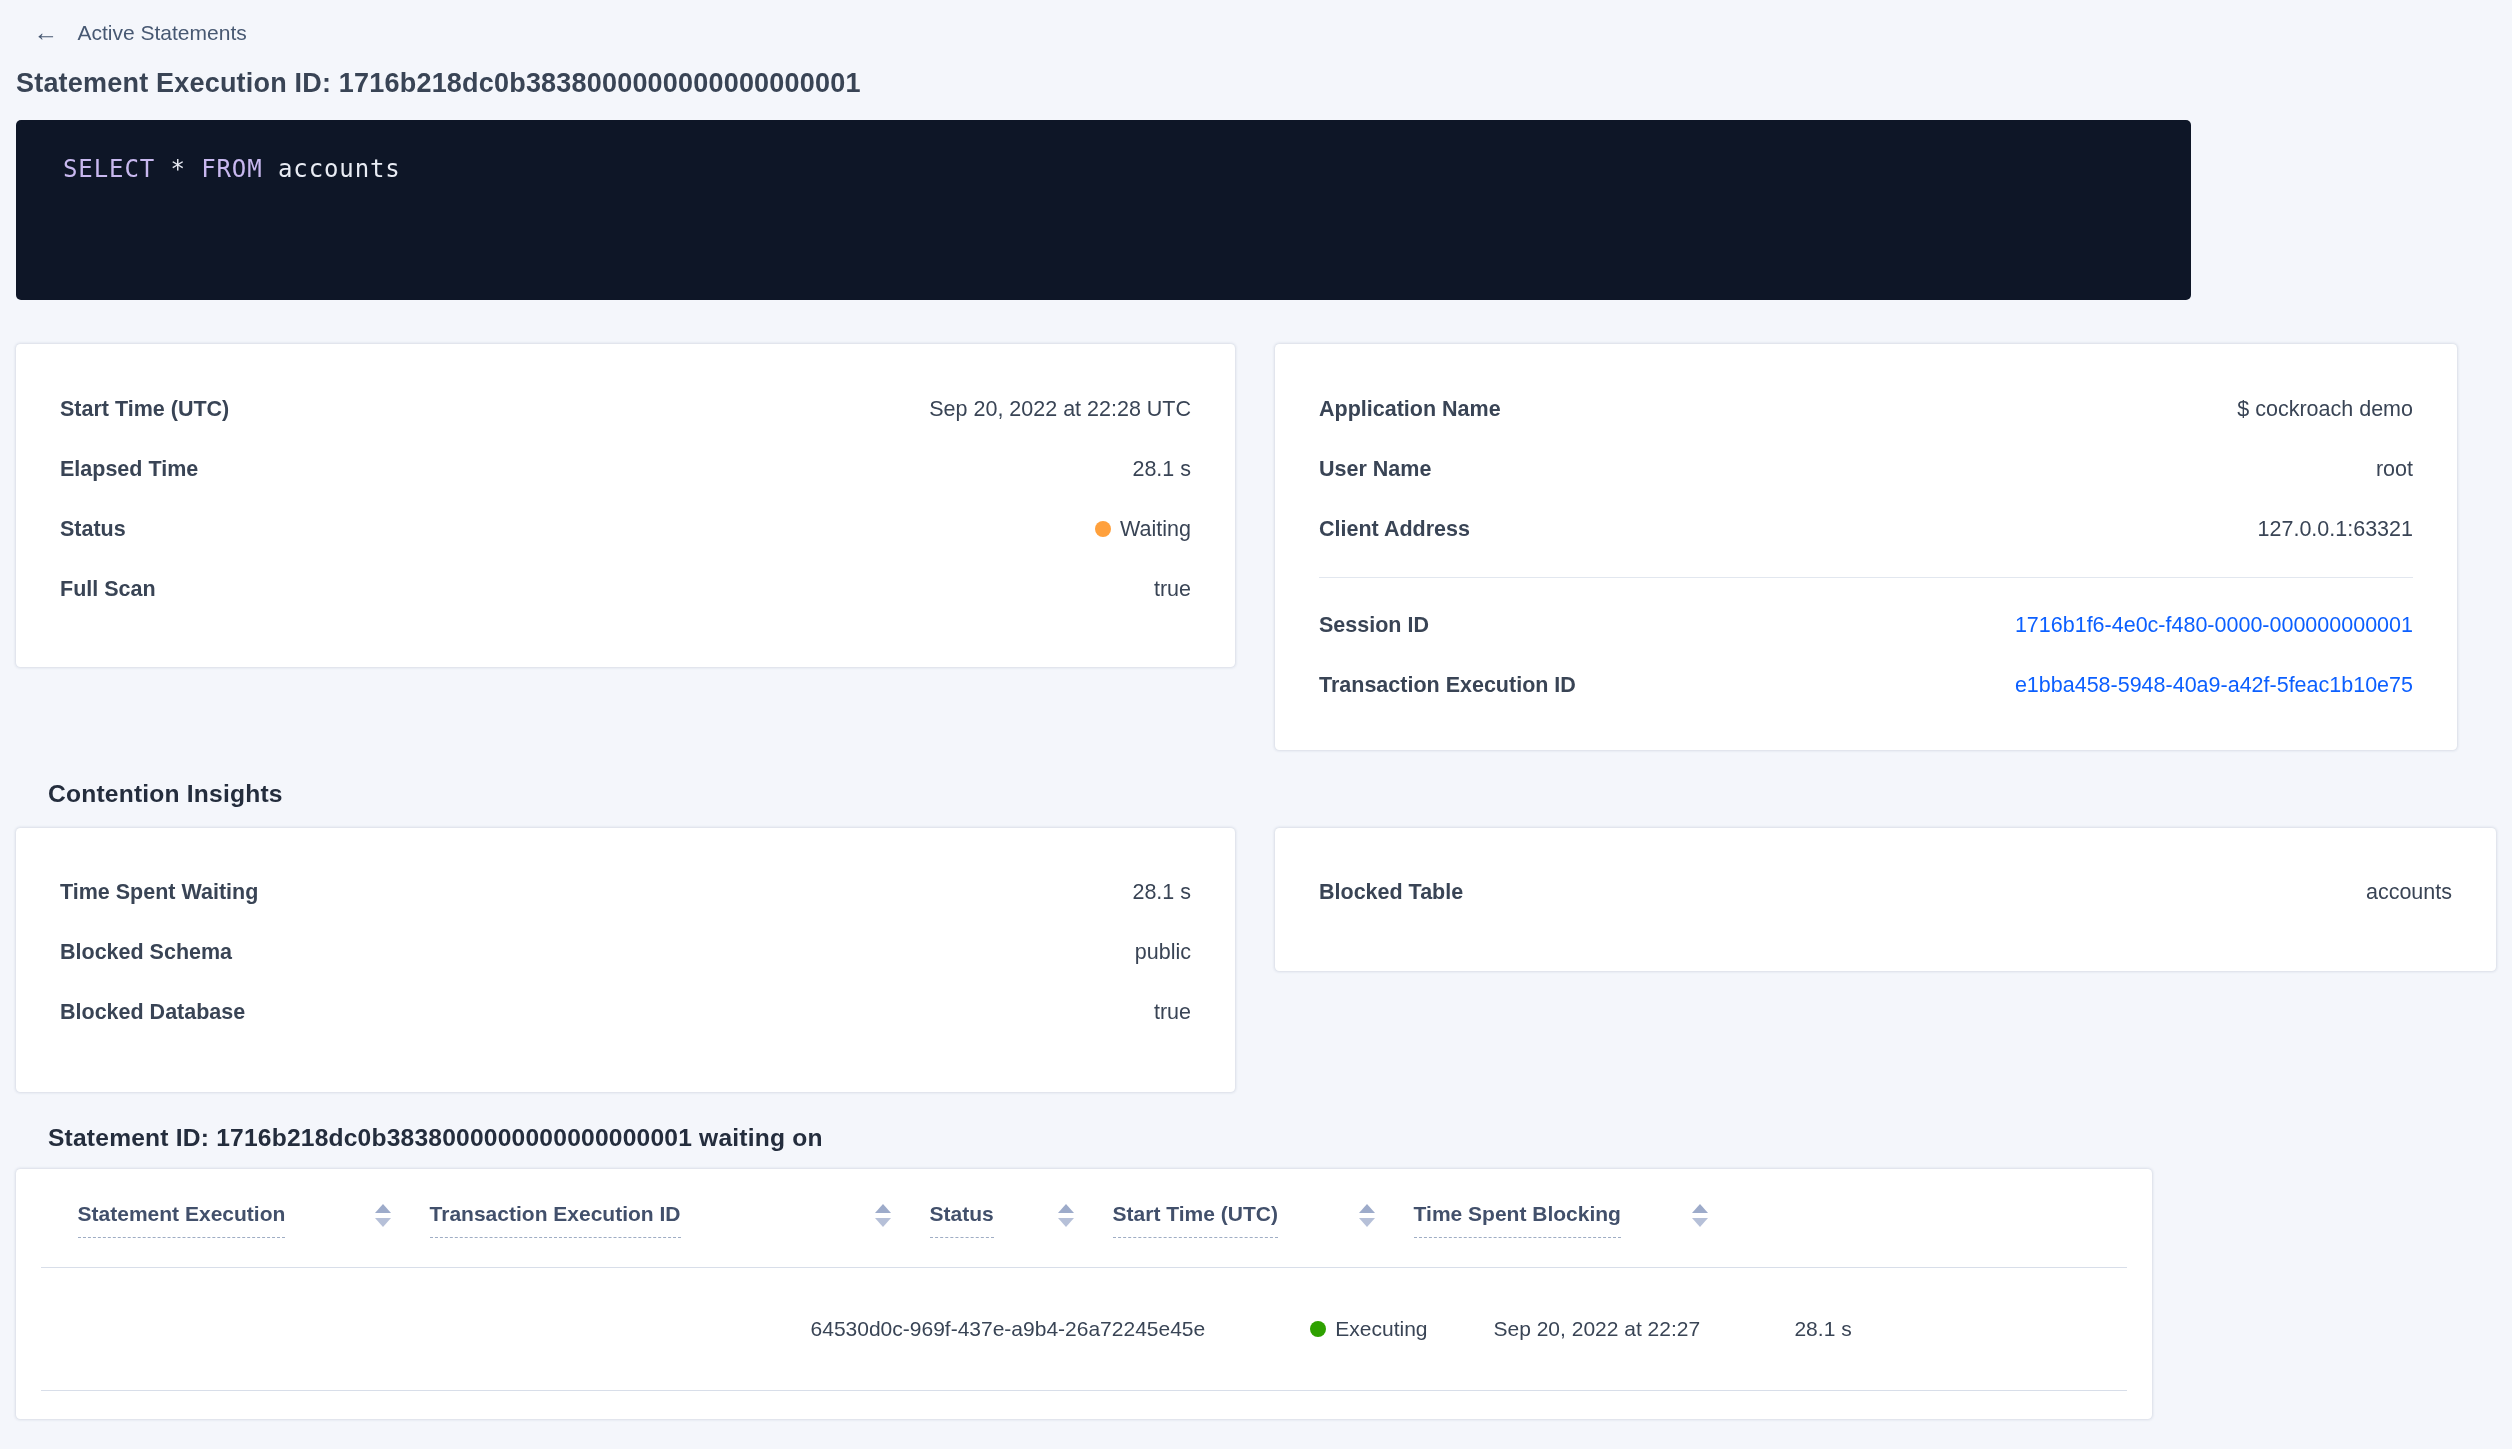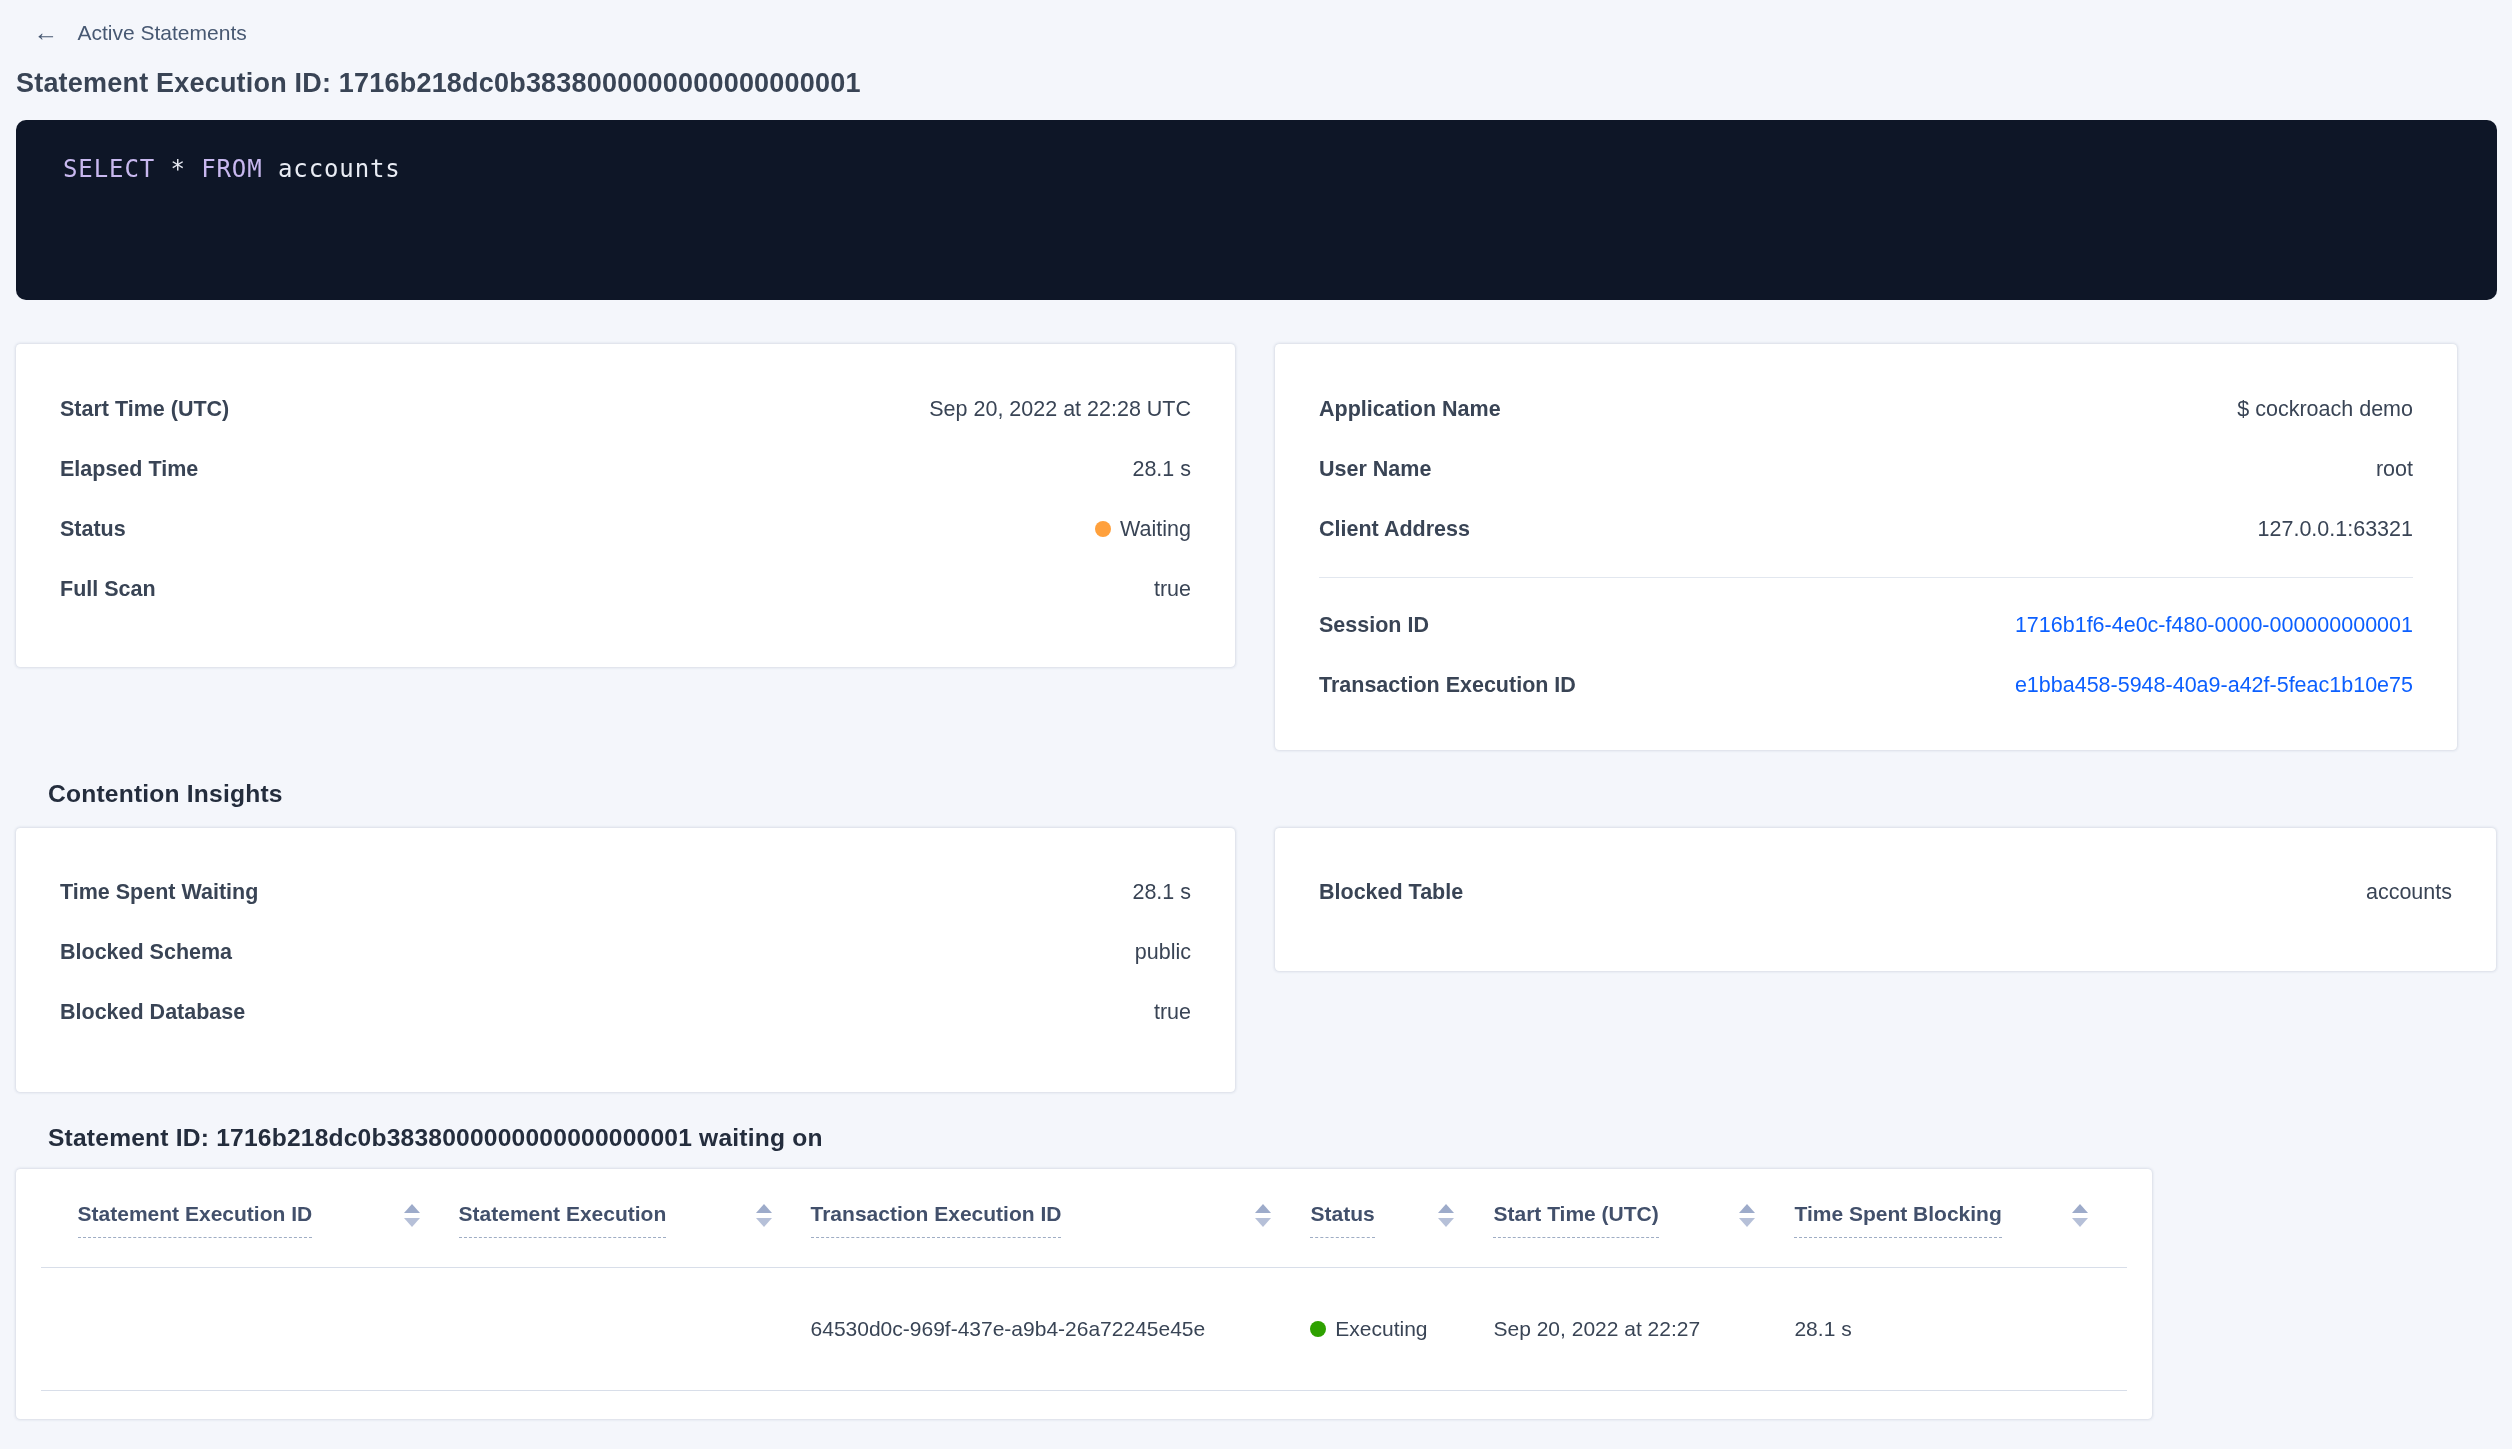--- a/index.html
+++ b/index.html
@@ -15,22 +15,22 @@
   .breadcrumb { display:flex; align-items:flex-end; gap:19.3px; margin-left:17.6px; height:33px;
     font-size:21px; color:#475872; cursor:pointer; width:max-content; }
   .back-arrow { font-size:24.6px; line-height:1; color:#475872; }
   .back-arrow::before { content:"←"; }
 
   
   .page-title { margin-top:23px; font-size:27px; font-weight:700; color:#394455; letter-spacing:0.2px; }
 
   
   .sql-box {
-    margin-top:21px; width:2481px; height:180px; background:#0e1627;
-    border-radius:10px; padding:35px 47px;
+    margin-top:21px; width:2175px; height:180px; background:#0e1627;
+    border-radius:5px; padding:35px 47px;
     font-family:"DejaVu Sans Mono", monospace; font-size:24px; letter-spacing:0.9px;
     white-space:pre;
   }
   .sql-kw { color:#c8b8ef; }
   .sql-plain { color:#e9ecf4; }
 
   
   .cards-row { display:flex; gap:40px; align-items:flex-start; }
   .cards-row1 { margin-top:44px; }
   .cards-row2 { margin-top:19.3px; }
@@ -171,27 +171,20 @@
       </div>
     </div>
 
   </div>
 
   <h2 class="section-heading section-heading2">Statement ID: 1716b218dc0b3838000000000000000001 waiting on</h2>
 
   <div class="table-card">
 
     <div class="tbl-header">
-      <div class="th col-0">
-        <span class="th-label">Statement Execution ID</span>
-        <span class="sort-icon">
-            <i class="tri tri-up"></i>
-            <i class="tri tri-down"></i>
-          </span>
-      </div>
       <div class="th col-1">
         <span class="th-label">Statement Execution</span>
         <span class="sort-icon">
             <i class="tri tri-up"></i>
             <i class="tri tri-down"></i>
           </span>
       </div>
       <div class="th col-2">
         <span class="th-label">Transaction Execution ID</span>
         <span class="sort-icon">

